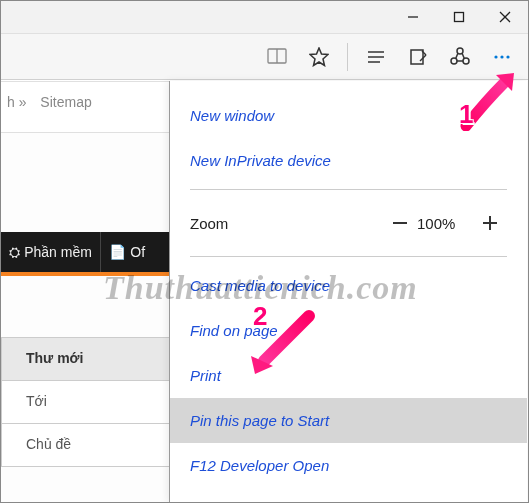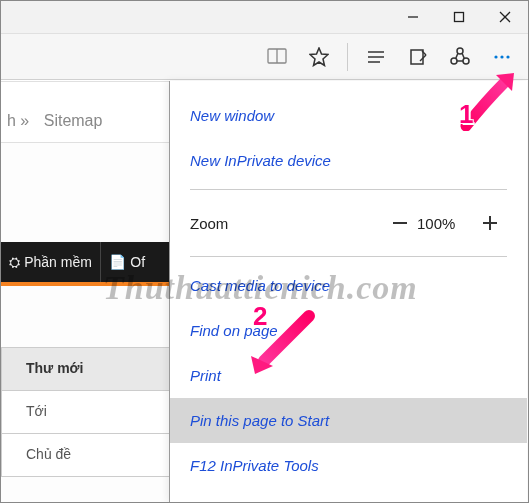--- a/index.html
+++ b/index.html
@@ -63,22 +63,22 @@
     left: 0;
     width: 170px;
     height: 423px;
     background: #fdfdfd;
   }
   .page-top-nav {
     height: 52px;
     background: #fff;
     border-top: 1px solid #e0e0e0;
     border-bottom: 1px solid #e0e0e0;
-    padding: 30px 6px;
-    font-size: 16px;
+    padding: 12px 6px;
+    font-size: 14px;
     color: #888;
   }
   .page-top-nav span { margin-right: 10px; }
   .page-black-bar {
     margin-top: 99px;
     height: 44px;
     background: #1a1a1a;
     color: #eee;
     display: flex;
     align-items: center;
@@ -305,21 +305,21 @@
           <line x1="2" y1="9" x2="16" y2="9"></line>
           <line x1="9" y1="2" x2="9" y2="16"></line>
         </svg>
     </span>
   </div>
   <div class="menu-divider"></div>
   <div class="menu-item">Cast media to device</div>
   <div class="menu-item">Find on page</div>
   <div class="menu-item">Print</div>
   <div class="menu-item highlight">Pin this page to Start</div>
-  <div class="menu-item">F12 InPrivate Tools</div>
+  <div class="menu-item">F12 Developer Open</div>
   <div class="menu-item">Open with Internet Explorer</div>
 </div>
 
 <div class="watermark">Thuthuattienich.com</div>
 
 <svg class="arrow-1" viewBox="0 0 60 60">
   <defs>
     <linearGradient id="ag1" x1="0" y1="1" x2="1" y2="0">
       <stop offset="0" stop-color="#ff0066"></stop>
         <stop offset="1" stop-color="#ff3399"></stop>

